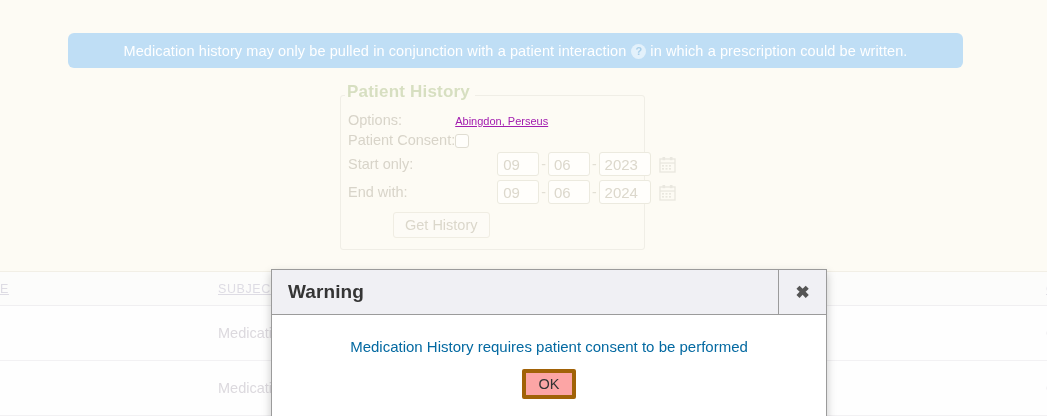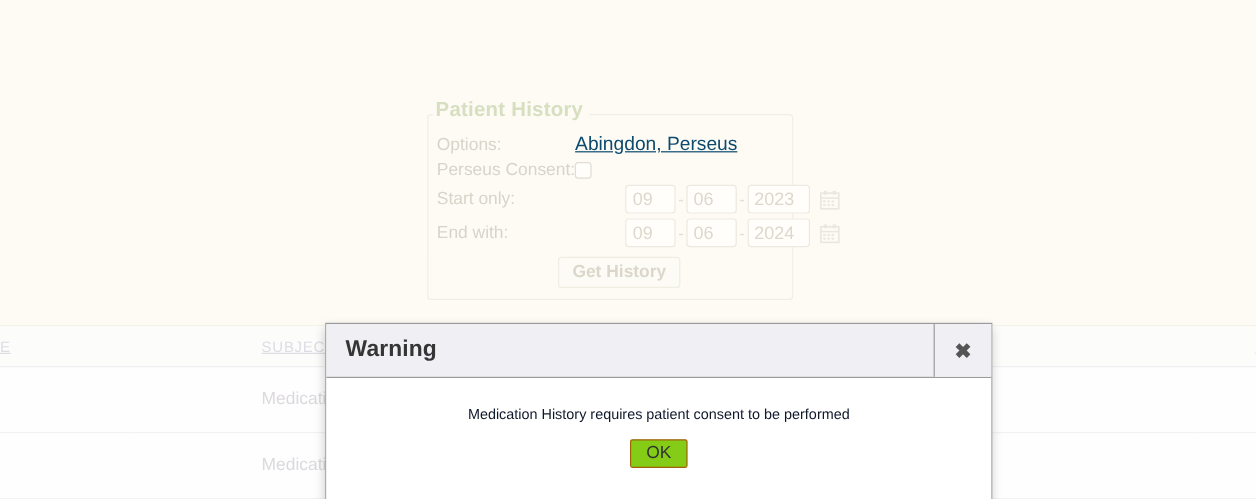--- a/index.html
+++ b/index.html
@@ -68,21 +68,21 @@
     font-weight: bold;
     line-height: 1;
     margin: 0 4px 0 5px;
     position: relative;
     top: 1px;
   }
 
   
   .ph-fieldset {
     position: absolute;
-    left: 356px;
+    left: 340px;
     top: 95px;
     width: 305px;
     height: 155px;
     border: 1px solid #f0eee6;
     border-radius: 3px;
     box-sizing: border-box;
     background: transparent;
   }
   .ph-legend {
     position: absolute;
@@ -107,23 +107,23 @@
     font-size: 14.5px;
     color: #d8d4c9;
   }
   .ph-label {
     width: 126px;
     padding-left: 7px !important;
     color: #d6d2c6;
     white-space: nowrap;
   }
   .ph-link {
-    color: #0c4a6e;
+    color: #a21caf;
     text-decoration: underline;
-    font-size: 16px;
+    font-size: 11px;
   }
   .ph-checkbox {
     width: 14px;
     height: 14px;
     border: 1px solid #e0ddd2;
     border-radius: 3px;
     background: #fffefb;
     display: inline-block;
     box-sizing: border-box;
     vertical-align: middle;
@@ -157,30 +157,29 @@
   }
   .cal-icon {
     margin-left: 8px;
     width: 17px;
     height: 17px;
     display: inline-block;
     opacity: 0.42;
   }
 
   .get-history-btn {
-    margin-left: 108px;
+    margin-left: 52px;
     margin-top: 4px;
     padding: 4px 11px;
     font-size: 14.5px;
     color: #dbd7cb;
     background: #fdfbf6;
     border: 1px solid #f0ede3;
     border-radius: 3px;
     font-family: "Liberation Sans", sans-serif;
-    font-weight: bold;
   }
 
   
   .results-region {
     position: absolute;
     left: 0;
     top: 272px;
     width: 1047px;
     height: 144px;
     background: #fdfdfc;
@@ -255,55 +254,62 @@
     font-weight: bold;
     color: #555;
     background: #f0f0f4;
   }
   .modal-body {
     padding: 23px 20px 33px 20px;
     text-align: center;
     background: #ffffff;
   }
   .modal-message {
-    font-size: 12px;
-    color: #0f172a;
+    font-size: 15px;
+    color: #0369a1;
     margin-bottom: 14px;
   }
   .modal-ok {
     padding: 3px 13px;
     font-size: 14.5px;
     color: #333;
-    background: #84cc16;
-    border: 1px solid #a16207;
+    background: #fca5a5;
+    border: 4px solid #a16207;
     border-radius: 2px;
     font-family: "Liberation Sans", sans-serif;
   }
 </style>
 </head>
 <body>
 
 <div id="page">
 
   <div class="top-region">
 
+    <div class="info-banner">
+      <span>Medication history may only be pulled in conjunction with a patient interaction</span>
+      <span class="help-badge">
+        <span>?</span>
+      </span>
+      <span>in which a prescription could be written.</span>
+    </div>
 
     <div class="ph-fieldset">
       <div class="ph-legend">Patient History</div>
 
       <table class="ph-table">
         <tbody>
             <tr>
           <td class="ph-label">Options:</td>
           <td>
             <a class="ph-link" href="#">Abingdon, Perseus</a>
           </td>
         </tr>
         <tr>
-          <td class="ph-label">Perseus Consent:</td>
+          <td class="ph-label">Patient Consent:</td>
           <td>
             <span class="ph-checkbox"></span>
           </td>
         </tr>
         <tr>
           <td class="ph-label">Start only:</td>
           <td>
             <div class="date-row">
               <input class="date-box" type="text" value="09" style="">
               <span class="date-sep">-</span>

